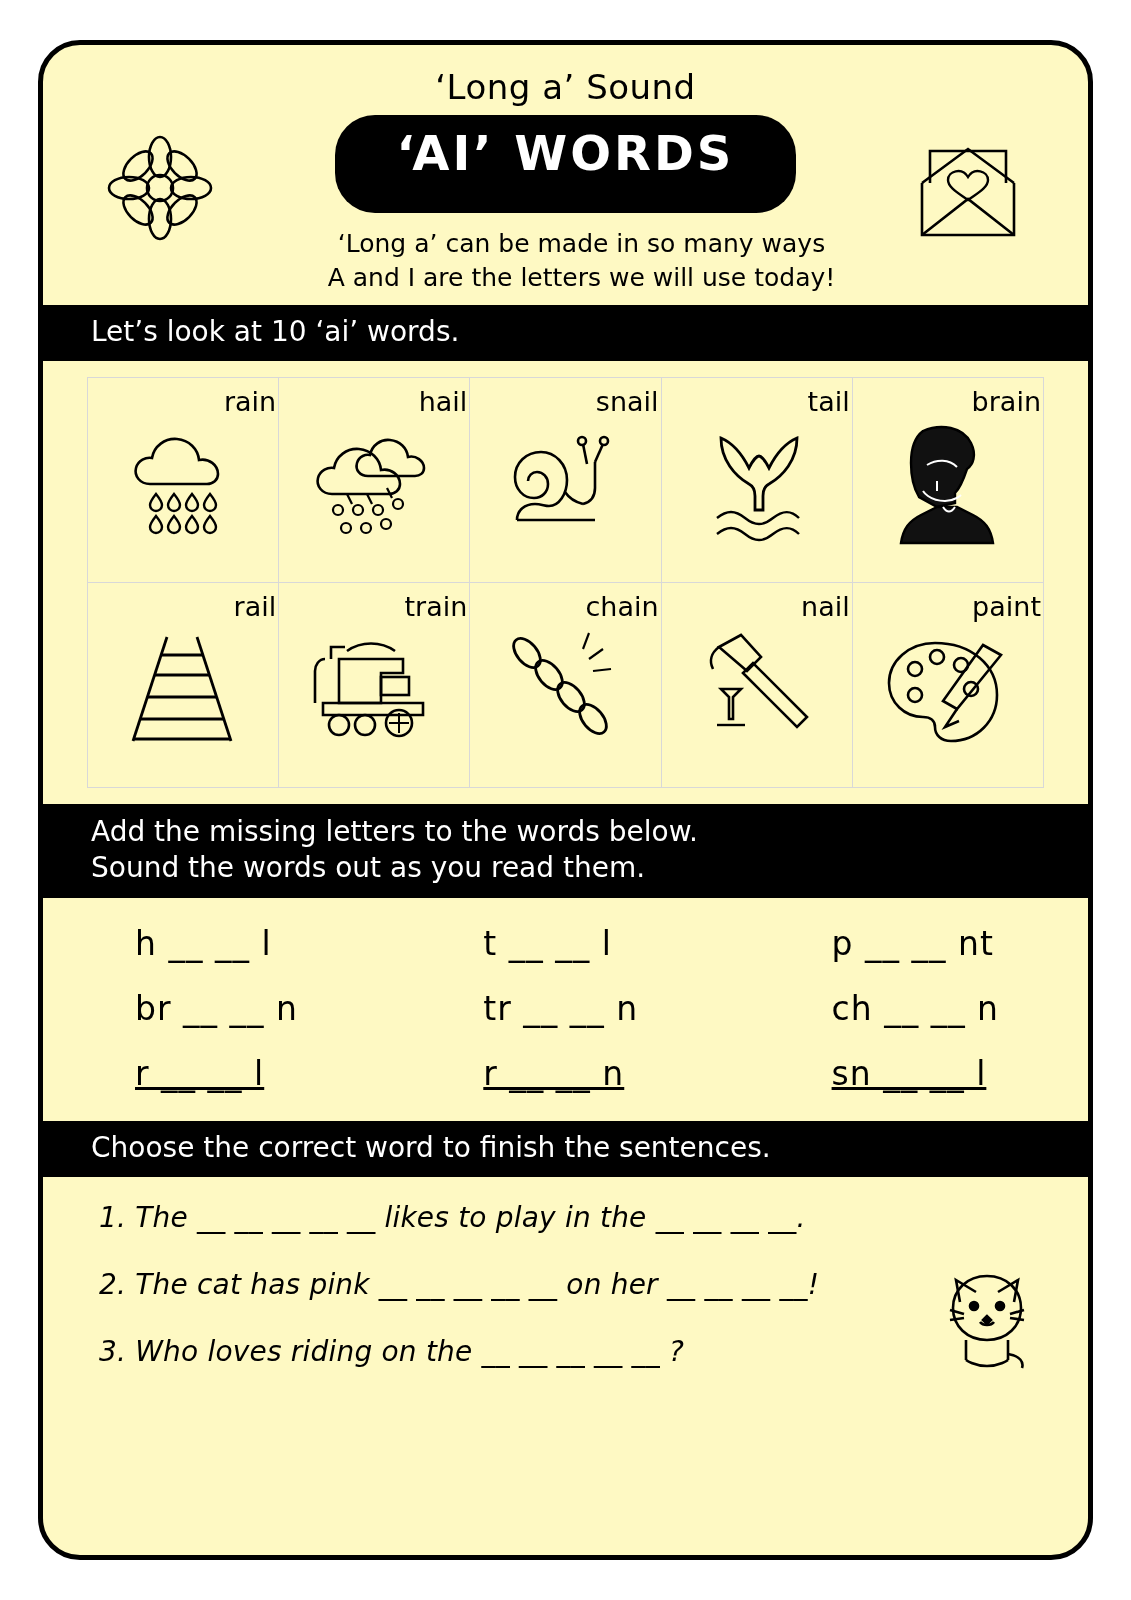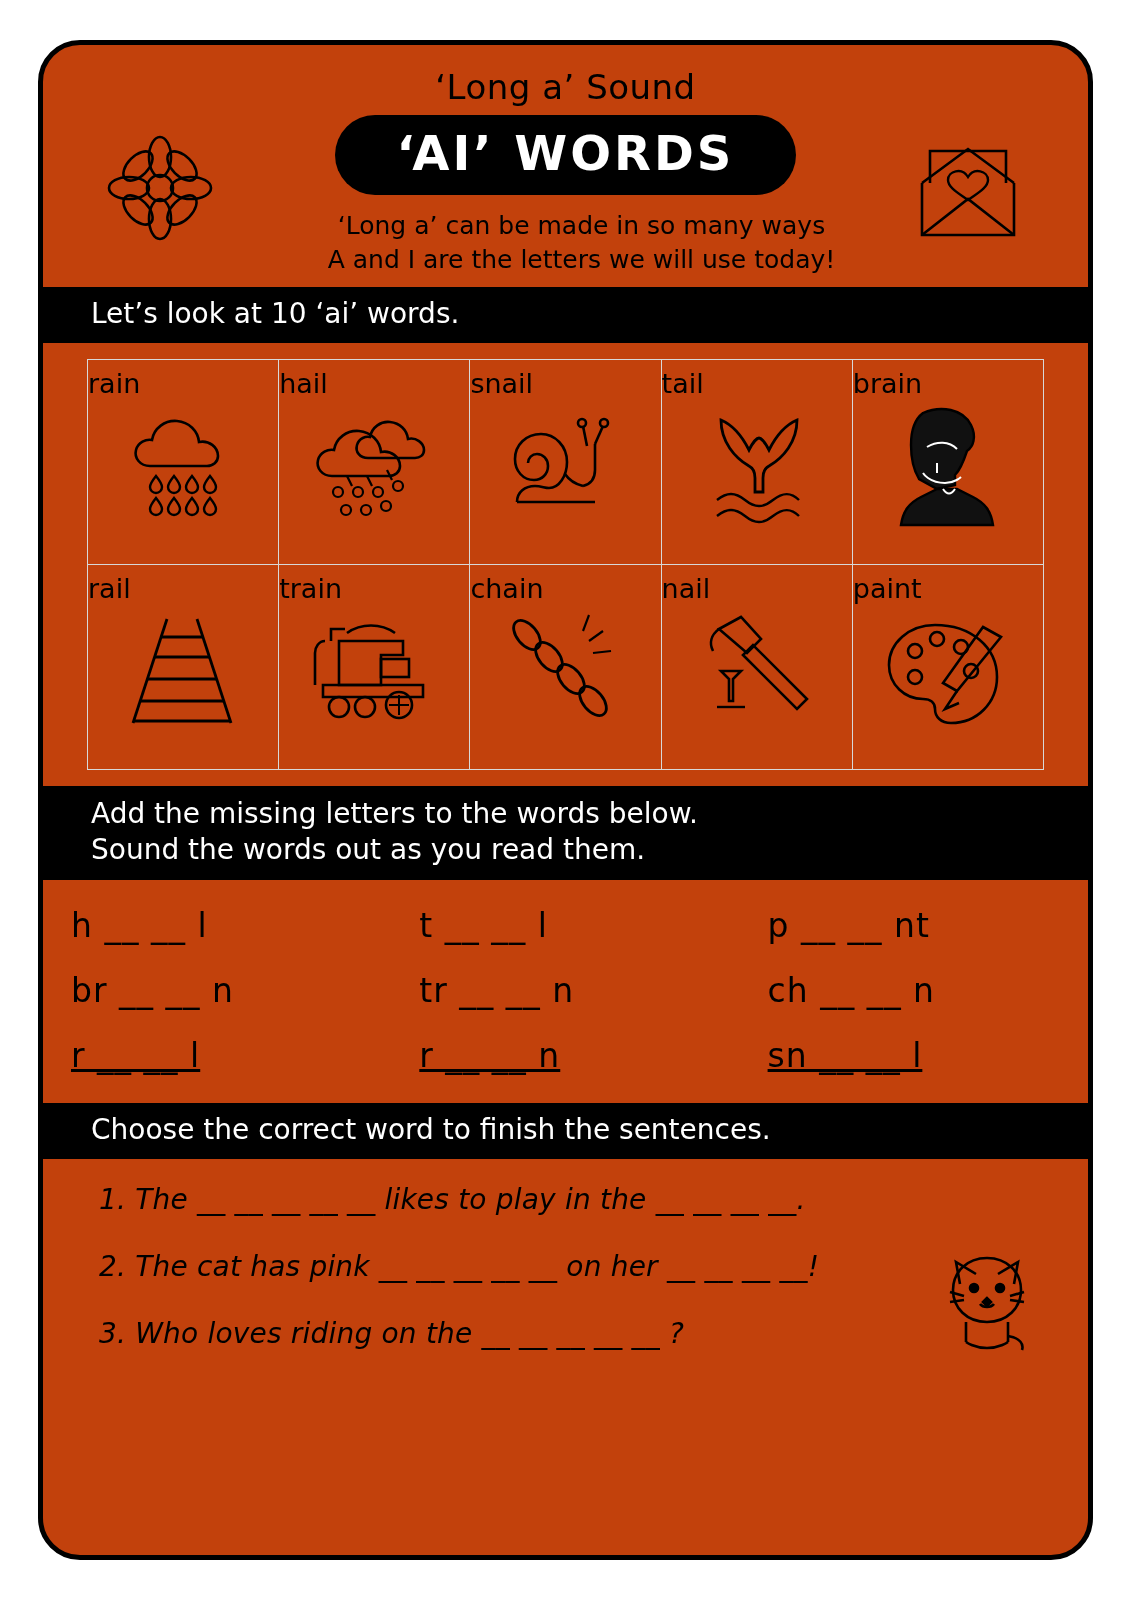--- a/index.html
+++ b/index.html
@@ -23,41 +23,41 @@
     padding: 40px 38px;
   }
   .sheet {
     position: relative;
     width: 100%;
     height: 100%;
     border: 5px solid #000;
     border-radius: 42px;
     box-sizing: border-box;
     overflow: hidden;
-    background: #c2410c;
+    background: #fef9c3;
   }
 
   
   .header {
     position: relative;
     padding: 22px 0 10px 0;
     text-align: center;
   }
   .subtitle-top {
     font-size: 34px;
     letter-spacing: 0.5px;
     font-family: "DejaVu Sans", sans-serif;
     margin-bottom: 8px;
   }
   .title-pill {
     display: inline-block;
     background: #000;
     color: #fff;
     border-radius: 40px;
-    padding: 10px 62px 14px 62px;
+    padding: 10px 62px 32px 62px;
     font-size: 48px;
     font-weight: bold;
     letter-spacing: 3px;
   }
   .tagline {
     margin-top: 14px;
     font-size: 25px;
     line-height: 1.35;
     padding-left: 32px;
   }
@@ -88,21 +88,21 @@
   .grid-wrap {
     padding: 16px 44px 16px 44px;
   }
   .word-grid {
     width: 100%;
     border-collapse: collapse;
     table-layout: fixed;
   }
   .word-grid td {
     border: 1px solid #d8d8d8;
-    text-align: left;
+    text-align: right;
     vertical-align: top;
     height: 196px;
     padding: 8px 2px 0 0;
   }
   .wg-label {
     font-size: 27px;
     margin-bottom: 2px;
   }
   .wg-icon {
     height: 130px;
@@ -116,21 +116,21 @@
     padding: 26px 0 24px 0;
   }
   .missing-row {
     display: flex;
     font-size: 33px;
     margin: 0 0 26px 0;
   }
   .missing-row:last-child { margin-bottom: 4px; text-decoration: underline; }
   .missing-cell {
     width: 33.33%;
-    padding-left: 28px;
+    padding-left: 92px;
     box-sizing: border-box;
     letter-spacing: 1px;
   }
 
   
   .sentences {
     padding: 24px 0 0 0;
     position: relative;
     font-style: italic;
   }

